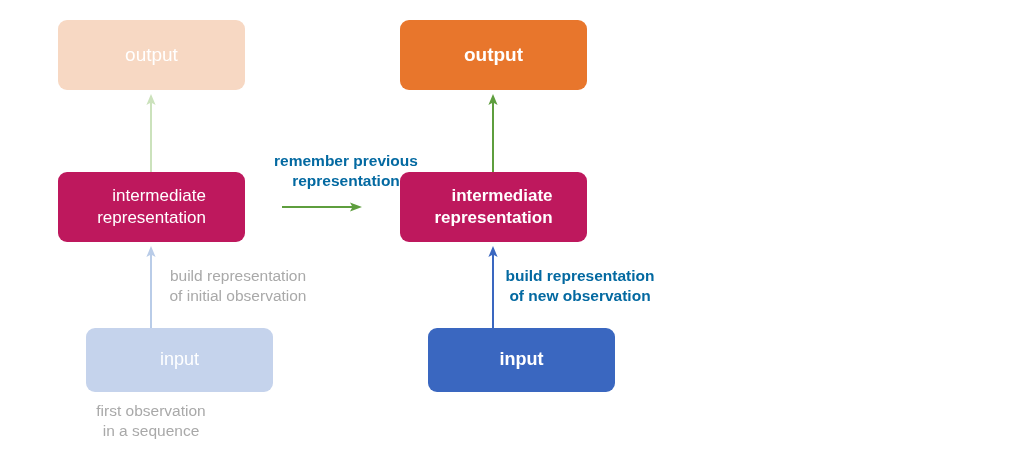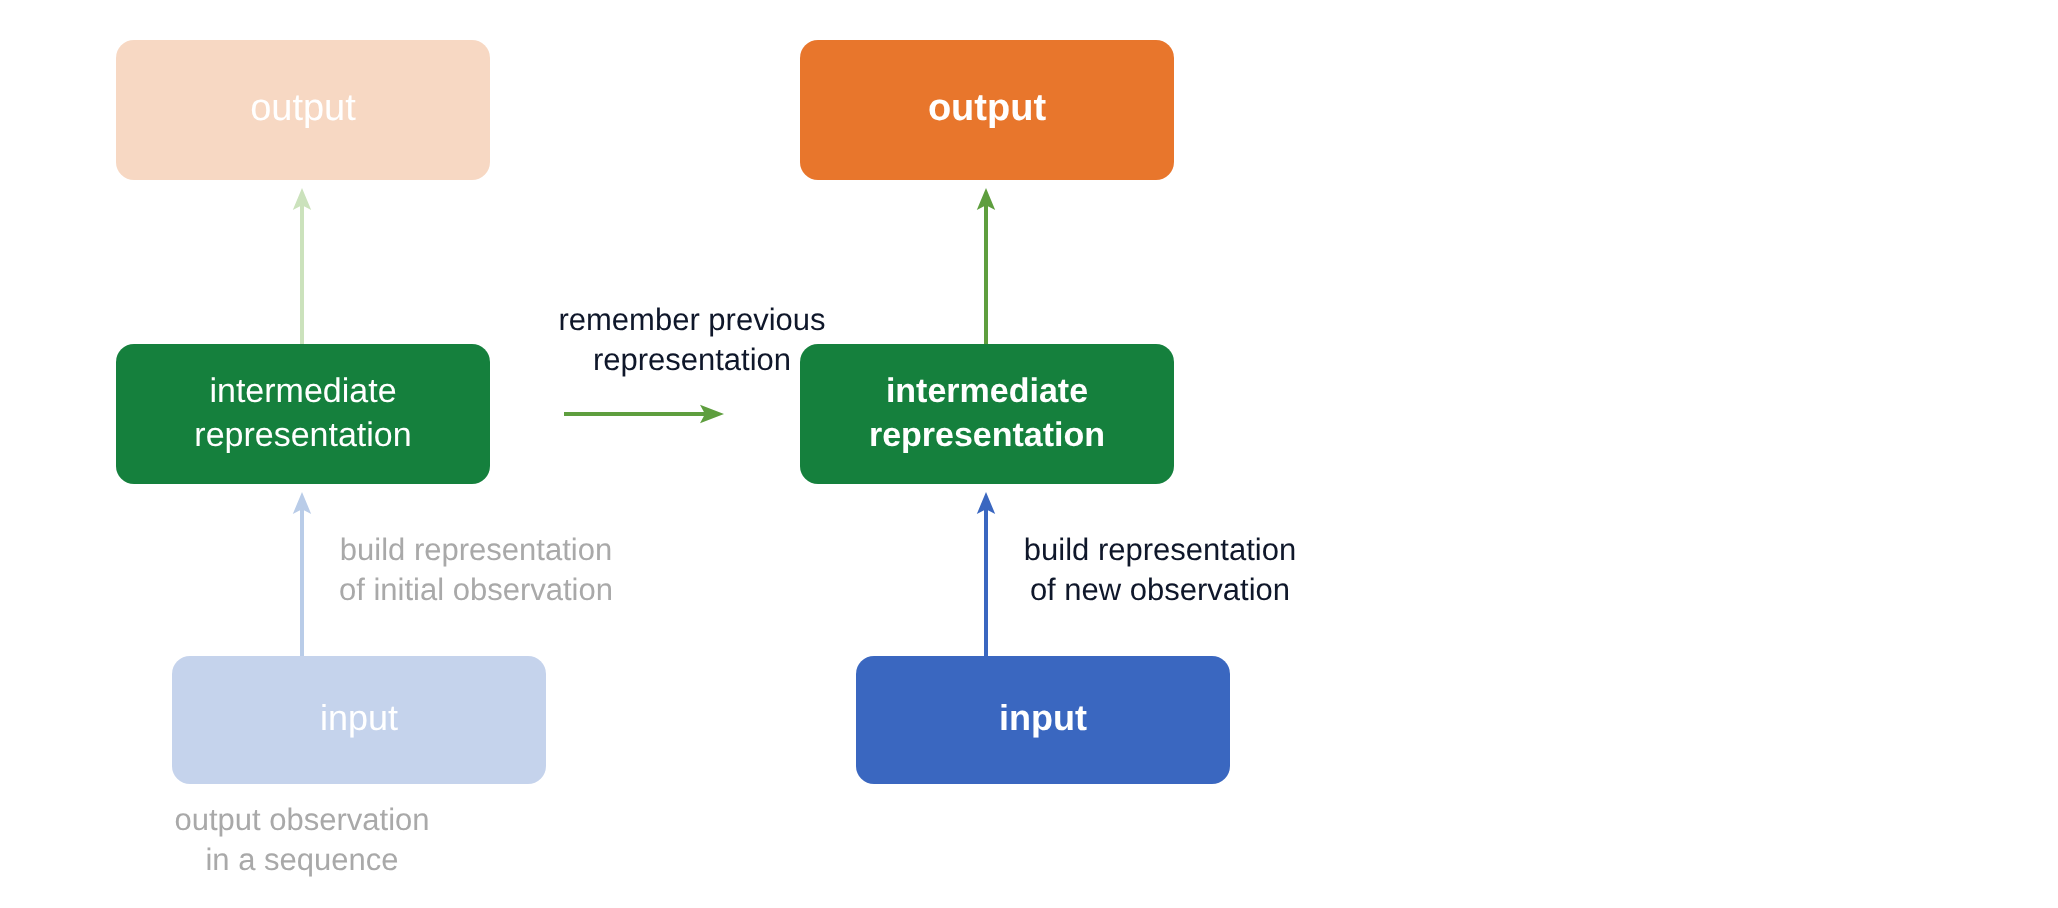--- a/index.html
+++ b/index.html
@@ -31,41 +31,41 @@
     line-height: 1.28;
     box-sizing: border-box;
     user-select: none;
   }
   .box-label { display: block; }
 
   .box.faded { }
 
   .box-output        { background: #E8762C; }
   .box-output.faded  { background: #F7D8C3; }
-  .box-green         { background: #15803d; }
+  .box-green         { background: #be185d; text-align: right; }
   .box-input         { background: #3A67C0; margin-left: 28px; }
   .box-input.faded   { background: #C5D3EC; }
 
   .strong { font-weight: bold; }
   .light  { font-weight: normal; }
 
   .fs-output { font-size: 19px; }
   .fs-green  { font-size: 17px; }
   .fs-input  { font-size: 18px; }
 
   
   .caption {
     position: absolute;
     text-align: center;
     line-height: 1.32;
     white-space: pre-line;
     user-select: none;
   }
   .caption.dim   { color: #A9A9A9; font-weight: normal; }
-  .caption.bold  { color: #0f172a; font-weight: normal; }
+  .caption.bold  { color: #0369a1; font-weight: bold; }
   .fs-cap { font-size: 15.5px; }
 
   
   .arrow {
     position: absolute;
     overflow: visible;
   }
 </style>
 </head>
 <body>
@@ -91,21 +91,21 @@
     <polygon points="14,2 9.4,13 14,10.6 18.6,13" fill="#B9CCE8"></polygon>
   </svg>
 
   <div class="caption dim fs-cap" style="left:138px; top:266px; width:200px;">build representation
 of initial observation</div>
 
   <div class="box box-input faded fs-input light" style="left:58px; top:328px; width:187px; height:64px;">
     <span class="box-label" style="white-space: pre-line;">input</span>
   </div>
 
-  <div class="caption dim fs-cap" style="left:51px; top:401px; width:200px;">output observation
+  <div class="caption dim fs-cap" style="left:51px; top:401px; width:200px;">first observation
 in a sequence</div>
 
   <div class="caption bold fs-cap" style="left:246px; top:151px; width:200px;">remember previous
 representation</div>
 
   <svg class="arrow" style="left:280px; top:198px; width:84px; height:18px;" viewBox="0 0 84 18">
     <line x1="2" y1="9" x2="74" y2="9" stroke="#5E9E3E" stroke-width="2"></line>
     <polygon points="82,9 70,4.4 72.5,9 70,13.6" fill="#5E9E3E"></polygon>
   </svg>
 

